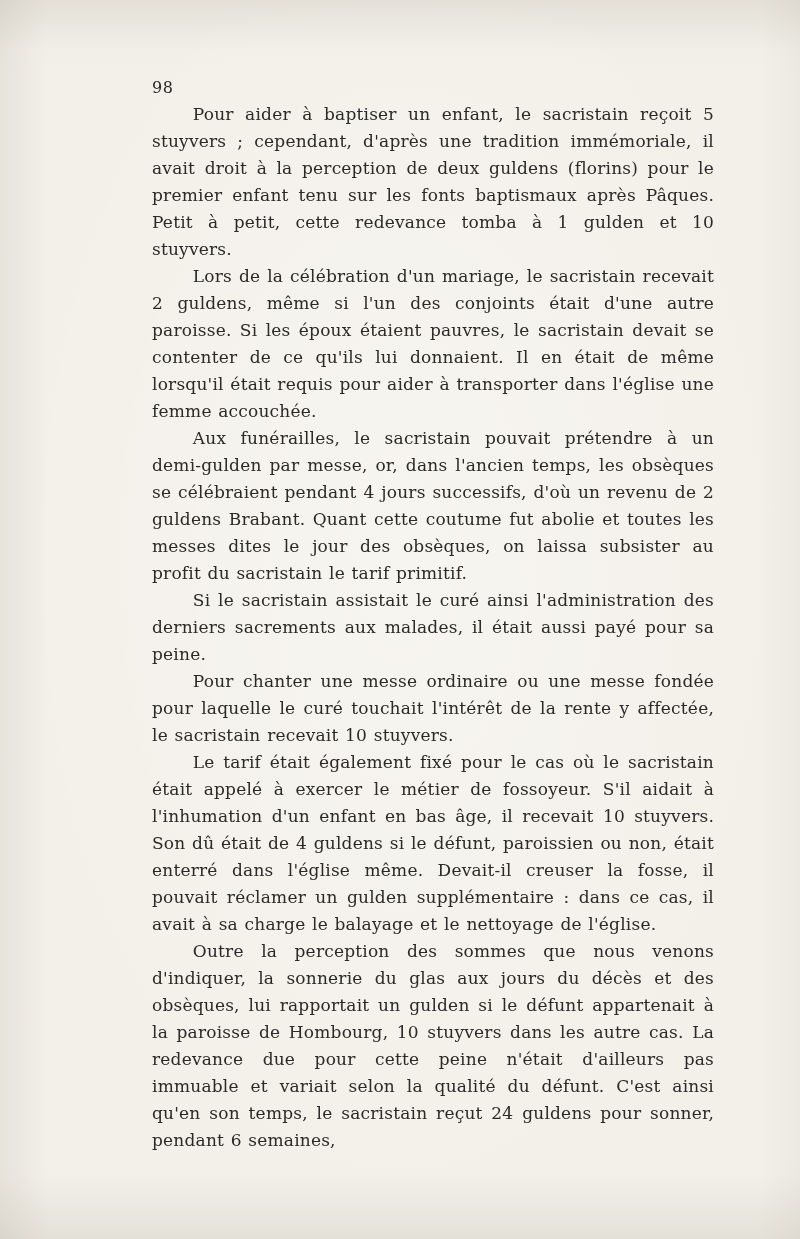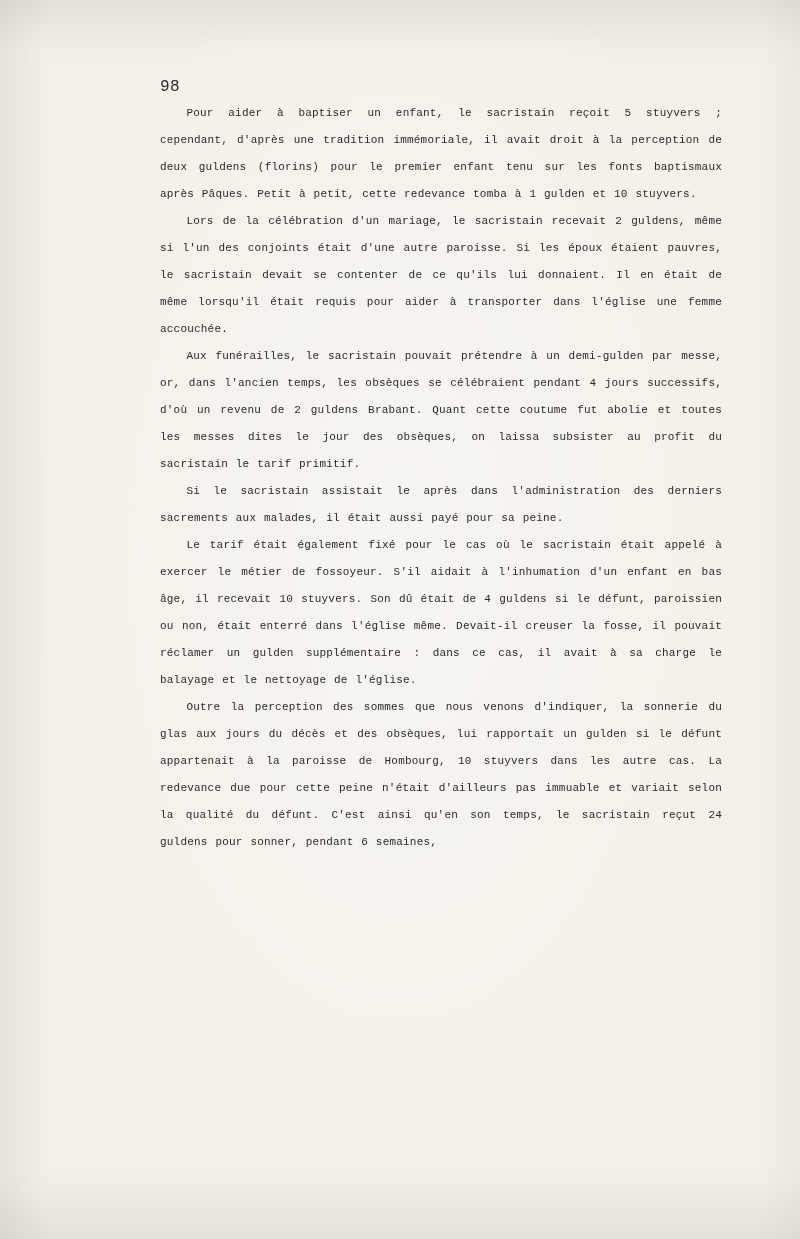--- a/index.html
+++ b/index.html
@@ -29,34 +29,33 @@
     inset: 0;
     background:
       linear-gradient(90deg, rgba(120,115,100,0.10) 0%, rgba(0,0,0,0) 6%),
       linear-gradient(180deg, rgba(120,115,100,0.10) 0%, rgba(0,0,0,0) 4%),
       linear-gradient(270deg, rgba(120,115,100,0.06) 0%, rgba(0,0,0,0) 5%),
       linear-gradient(0deg, rgba(120,115,100,0.08) 0%, rgba(0,0,0,0) 5%);
     pointer-events: none;
   }
   .text-block {
     position: absolute;
-    left: 160px;
+    left: 152px;
     top: 78px;
     width: 562px;
     color: #2b2a28;
-    font-family: Liberation Mono, monospace;
   }
   .page-number {
     font-size: 16px;
     margin: 0 0 4px 0;
     letter-spacing: 0.5px;
   }
   p.para {
     margin: 0;
-    font-size: 11px;
+    font-size: 17px;
     line-height: 27px;
     text-align: justify;
     text-indent: 2.4em;
     letter-spacing: 0.2px;
     word-spacing: 1px;
   }
   p.para.gap {
   }
 </style>
 </head>
@@ -65,20 +64,21 @@
 <div class="scan-page">
   <div class="text-block">
     <div class="page-number">98</div>
 
     <p class="para">Pour aider à baptiser un enfant, le sacristain reçoit 5 stuyvers ; cependant, d'après une tradition immémoriale, il avait droit à la perception de deux guldens (florins) pour le premier enfant tenu sur les fonts baptismaux après Pâques. Petit à petit, cette redevance tomba à 1 gulden et 10 stuyvers.</p>
 
     <p class="para gap">Lors de la célébration d'un mariage, le sacristain recevait 2 guldens, même si l'un des conjoints était d'une autre paroisse. Si les époux étaient pauvres, le sacristain devait se contenter de ce qu'ils lui donnaient. Il en était de même lorsqu'il était requis pour aider à transporter dans l'église une femme accouchée.</p>
 
     <p class="para gap">Aux funérailles, le sacristain pouvait prétendre à un demi-gulden par messe, or, dans l'ancien temps, les obsèques se célébraient pendant 4 jours successifs, d'où un revenu de 2 guldens Brabant. Quant cette coutume fut abolie et toutes les messes dites le jour des obsèques, on laissa subsister au profit du sacristain le tarif primitif.</p>
 
-    <p class="para">Si le sacristain assistait le après dans l'administration des derniers sacrements aux malades, il était aussi payé pour sa peine.</p>
+    <p class="para">Si le sacristain assistait le curé ainsi l'administration des derniers sacrements aux malades, il était aussi payé pour sa peine.</p>
 
+    <p class="para gap">Pour chanter une messe ordinaire ou une messe fondée pour laquelle le curé touchait l'intérêt de la rente y affectée, le sacristain recevait 10 stuyvers.</p>
 
     <p class="para gap">Le tarif était également fixé pour le cas où le sacristain était appelé à exercer le métier de fossoyeur. S'il aidait à l'inhumation d'un enfant en bas âge, il recevait 10 stuyvers. Son dû était de 4 guldens si le défunt, paroissien ou non, était enterré dans l'église même. Devait-il creuser la fosse, il pouvait réclamer un gulden supplémentaire : dans ce cas, il avait à sa charge le balayage et le nettoyage de l'église.</p>
 
     <p class="para gap">Outre la perception des sommes que nous venons d'indiquer, la sonnerie du glas aux jours du décès et des obsèques, lui rapportait un gulden si le défunt appartenait à la paroisse de Hombourg, 10 stuyvers dans les autre cas. La redevance due pour cette peine n'était d'ailleurs pas immuable et variait selon la qualité du défunt. C'est ainsi qu'en son temps, le sacristain reçut 24 guldens pour sonner, pendant 6 semaines,</p>
   </div>
 </div>
 
 </body></html>

